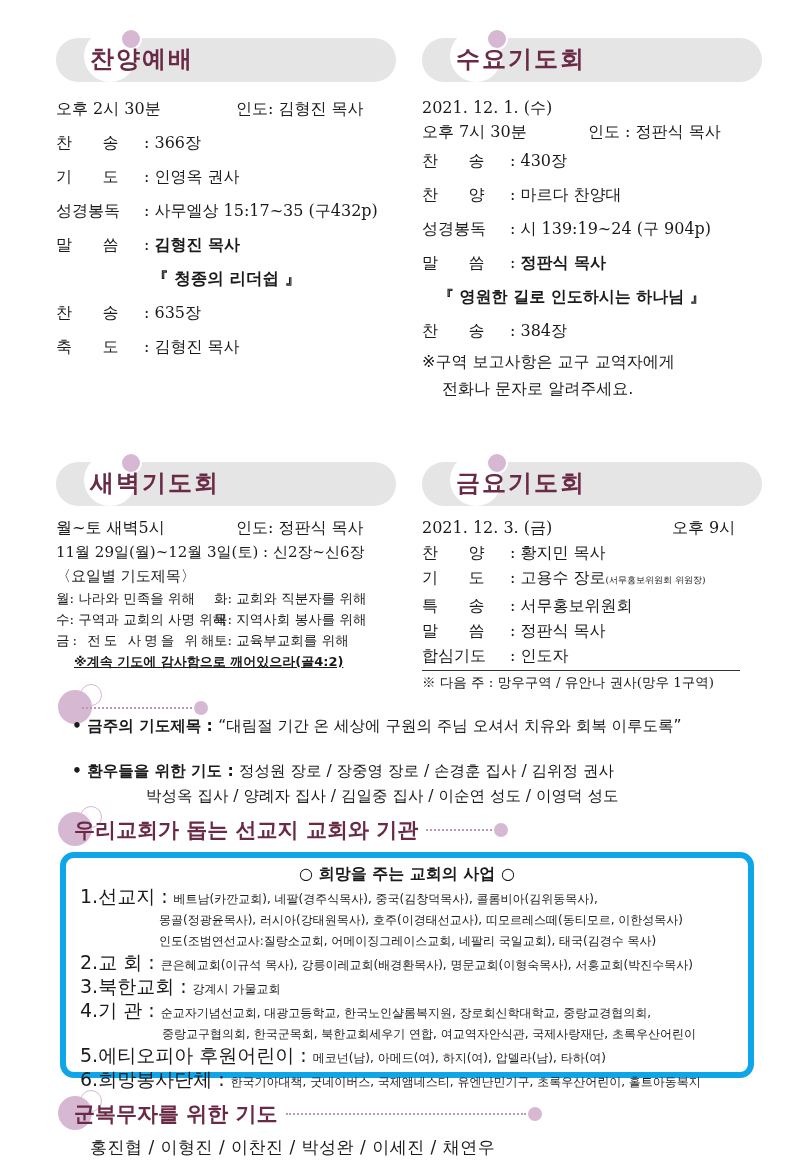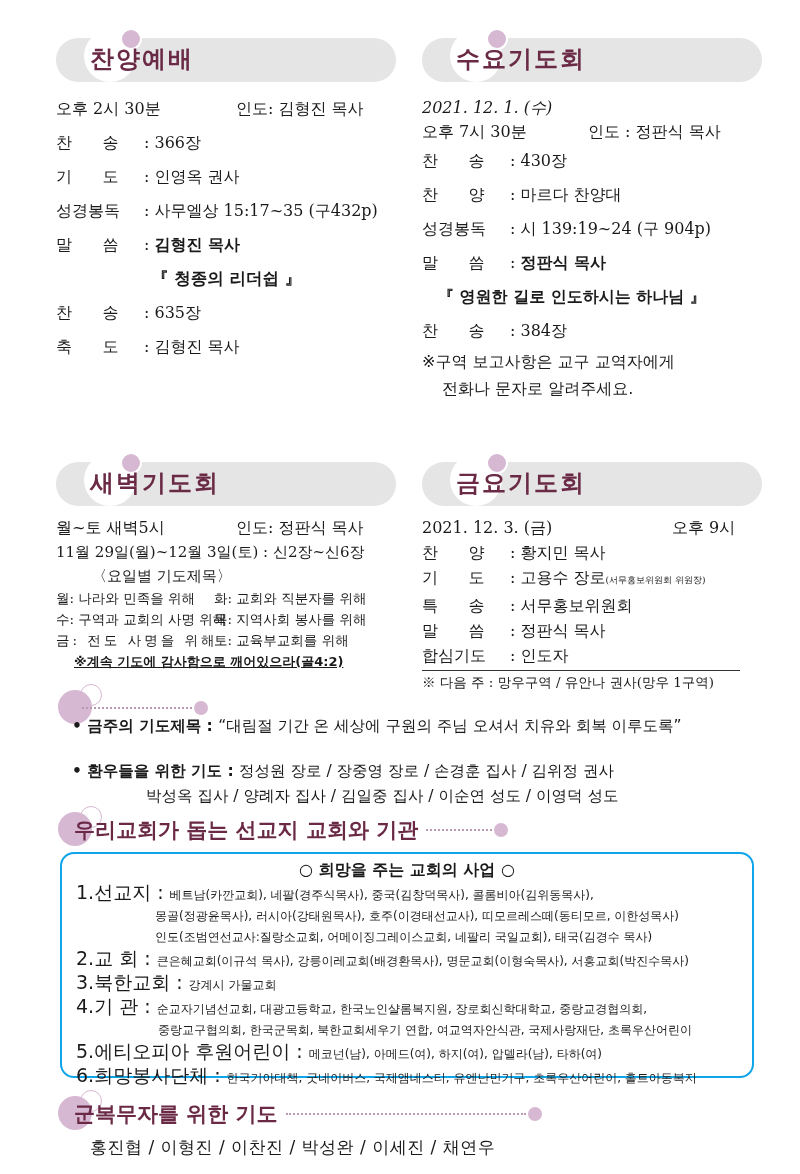--- a/index.html
+++ b/index.html
@@ -29,21 +29,21 @@
   .sec .circ { position: absolute; left: 2px; top: 0px; width: 34px; height: 34px; border-radius: 50%; background: #d7b8d3; }
   .sec .circ2 { position: absolute; left: 24px; top: -6px; width: 22px; height: 22px; border-radius: 50%; border: 1.5px solid #d7b8d3; }
   .sec .t { position: relative; left: 18px; font-family: "DejaVu Sans", sans-serif; font-weight: bold; font-size: 21px; color: #6a2a45; white-space: nowrap; }
   .sec .t .sub { font-size: 15px; }
   .sec .dots { position: relative; left: 26px; border-top: 2px dotted #b89ab3; height: 0; }
   .sec .dot { position: relative; left: 28px; width: 14px; height: 14px; border-radius: 50%; background: #d7b8d3; }
 
   .bul { position: absolute; left: 72px; font-family: "DejaVu Sans", sans-serif; font-size: 15.5px; line-height: 24px; white-space: nowrap; }
   .bul .k { font-weight: bold; }
 
-  .box { position: absolute; left: 60px; top: 852px; width: 694px; height: 226px; border: 2px solid #0ea5e9; border-radius: 14px; font-family: "DejaVu Sans", sans-serif; }
+  .box { position: absolute; left: 60px; top: 852px; width: 694px; height: 226px; border: 6px solid #0ea5e9; border-radius: 14px; font-family: "DejaVu Sans", sans-serif; }
   .box .hd { text-align: center; font-weight: bold; font-size: 16px; margin-top: 6px; height: 22px; }
   .box .row { font-size: 12px; line-height: 21px; white-space: nowrap; padding-left: 14px; }
   .box .row .k { font-weight: normal; font-size: 19px; }
   .box .row.cont { padding-left: 93px; }
 
   .pw { position: absolute; left: 90px; top: 1136px; font-family: "DejaVu Sans", sans-serif; font-size: 17px; letter-spacing: 0.5px; white-space: nowrap; }
 </style>
 </head>
 <body>
 
@@ -65,21 +65,21 @@
   <div class="line tall"><span class="lbl">찬      송</span>: <span>635장</span></div>
   <div class="line tall"><span class="lbl">축      도</span>: <span>김형진 목사</span></div>
 </div>
 
 <div class="col col-right" style="top:38px;">
   <div class="pill">
     <div class="blob"></div>
     <div class="blob2"></div>
     <div class="ttl">수요기도회</div>
   </div>
-  <div class="line" style="margin-top:14px;font-style:italic;">2021. 12. 1. (수)</div>
+  <div class="line" style="margin-top:14px;">2021. 12. 1. (수)</div>
   <div class="line">
     <span>오후 7시 30분</span>
     <span style="position:absolute; left:166px;">인도 : 정판식 목사</span>
   </div>
   <div class="line tall"><span class="lbl">찬      송</span>: <span>430장</span></div>
   <div class="line tall"><span class="lbl">찬      양</span>: <span>마르다 찬양대</span></div>
   <div class="line tall"><span class="lbl">성경봉독</span>: <span>시 139:19~24 (구 904p)</span></div>
   <div class="line tall"><span class="lbl">말      씀</span>: <span class="bold">정판식 목사</span></div>
   <div class="line tall bold" style="padding-left:16px; font-size:16px;">『 영원한 길로 인도하시는 하나님 』</div>
   <div class="line tall"><span class="lbl">찬      송</span>: <span>384장</span></div>
@@ -91,21 +91,21 @@
   <div class="pill">
     <div class="blob"></div>
     <div class="blob2"></div>
     <div class="ttl">새벽기도회</div>
   </div>
   <div class="line">
     <span>월~토 새벽5시</span>
     <span style="position:absolute; left:180px;">인도: 정판식 목사</span>
   </div>
   <div class="line" style="font-size:15px;">11월 29일(월)~12월 3일(토) : 신2장~신6장</div>
-  <div class="line" style="font-family:'DejaVu Sans', sans-serif; font-size:15px;margin-left:36px;">〈요일별 기도제목〉</div>
+  <div class="line" style="font-family:'DejaVu Sans', sans-serif; font-size:15px;">〈요일별 기도제목〉</div>
   <div class="line small"><span style="display:inline-block; width:158px;">월: 나라와 민족을 위해</span><span>화: 교회와 직분자를 위해</span></div>
   <div class="line small"><span style="display:inline-block; width:158px;">수: 구역과 교회의 사명 위해</span><span>목: 지역사회 봉사를 위해</span></div>
   <div class="line small"><span style="display:inline-block; width:158px; letter-spacing:3px;">금: 전도 사명을 위해</span><span>토: 교육부교회를 위해</span></div>
   <div class="line bold" style="font-size:13px; padding-left:18px; line-height:22px;text-decoration:underline;">※계속 기도에 감사함으로 깨어있으라(골4:2)</div>
 </div>
 
 <div class="col col-right" style="top:462px;">
   <div class="pill">
     <div class="blob"></div>
     <div class="blob2"></div>

